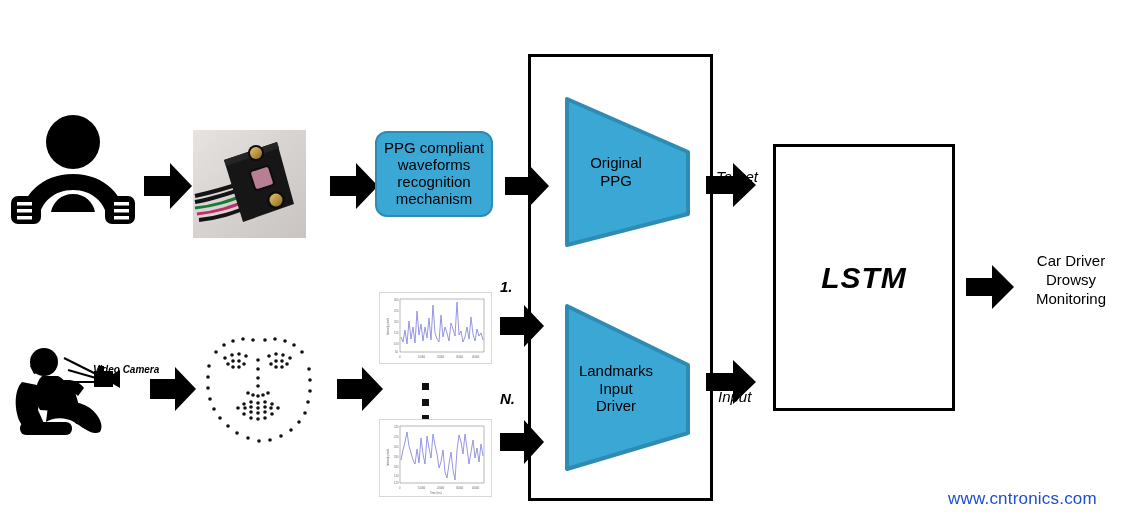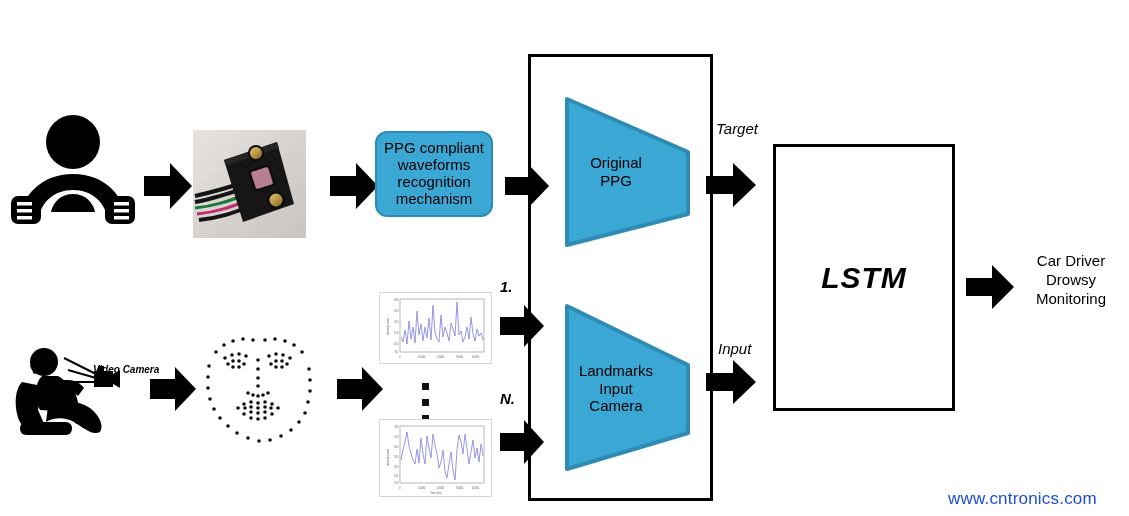--- a/index.html
+++ b/index.html
@@ -45,21 +45,21 @@
   
   .trap-wrap{position:absolute;}
   .trap-text{
     position:absolute;left:0;right:8px;top:50%;
     transform:translateY(-50%);
     text-align:center;font-size:15px;line-height:1.18;color:#000;
     pointer-events:none;
   }
 
   
-  .ital{font-style:italic;font-size:15px;}
+  .ital{font-style:italic;font-size:15px;margin-top:48px;}
   .ital-b{font-style:italic;font-weight:bold;font-size:15px;}
 
   
   .out-text{position:absolute;font-size:15px;line-height:1.25;text-align:center;}
 
   
   .watermark{
     position:absolute;font-size:17px;color:#1d4ed8;letter-spacing:0.2px;
     font-family:"Liberation Sans","DejaVu Sans",sans-serif;
   }
@@ -383,21 +383,21 @@
   </svg>
 </div>
 
 <div class="trap-wrap" style="left:564px;top:303px;width:128px;height:172px;">
   <svg width="128" height="172" viewBox="0 0 128 172">
     <path d="M3 3 L124 62 L124 130 L3 166 Z" fill="#3BA7D5" stroke="#2E8CB4" stroke-width="4" stroke-linejoin="round"></path>
   </svg>
   <div class="trap-text" style="padding-right:16px;">
     <div>Landmarks</div>
     <div>Input</div>
-    <div>Camera</div>
+    <div>Driver</div>
   </div>
 </div>
 
 <div class="arrow" style="left:706px;top:360px;width:50px;height:44px;">
   <svg width="50" height="44" viewBox="0 0 50 44">
     <path d="M0 13 L27 13 L27 0 L50 22 L27 44 L27 31 L0 31 Z" fill="#000"></path>
   </svg>
 </div>
 <div class="ital abs" style="left:718px;top:340px;">Input</div>
 

